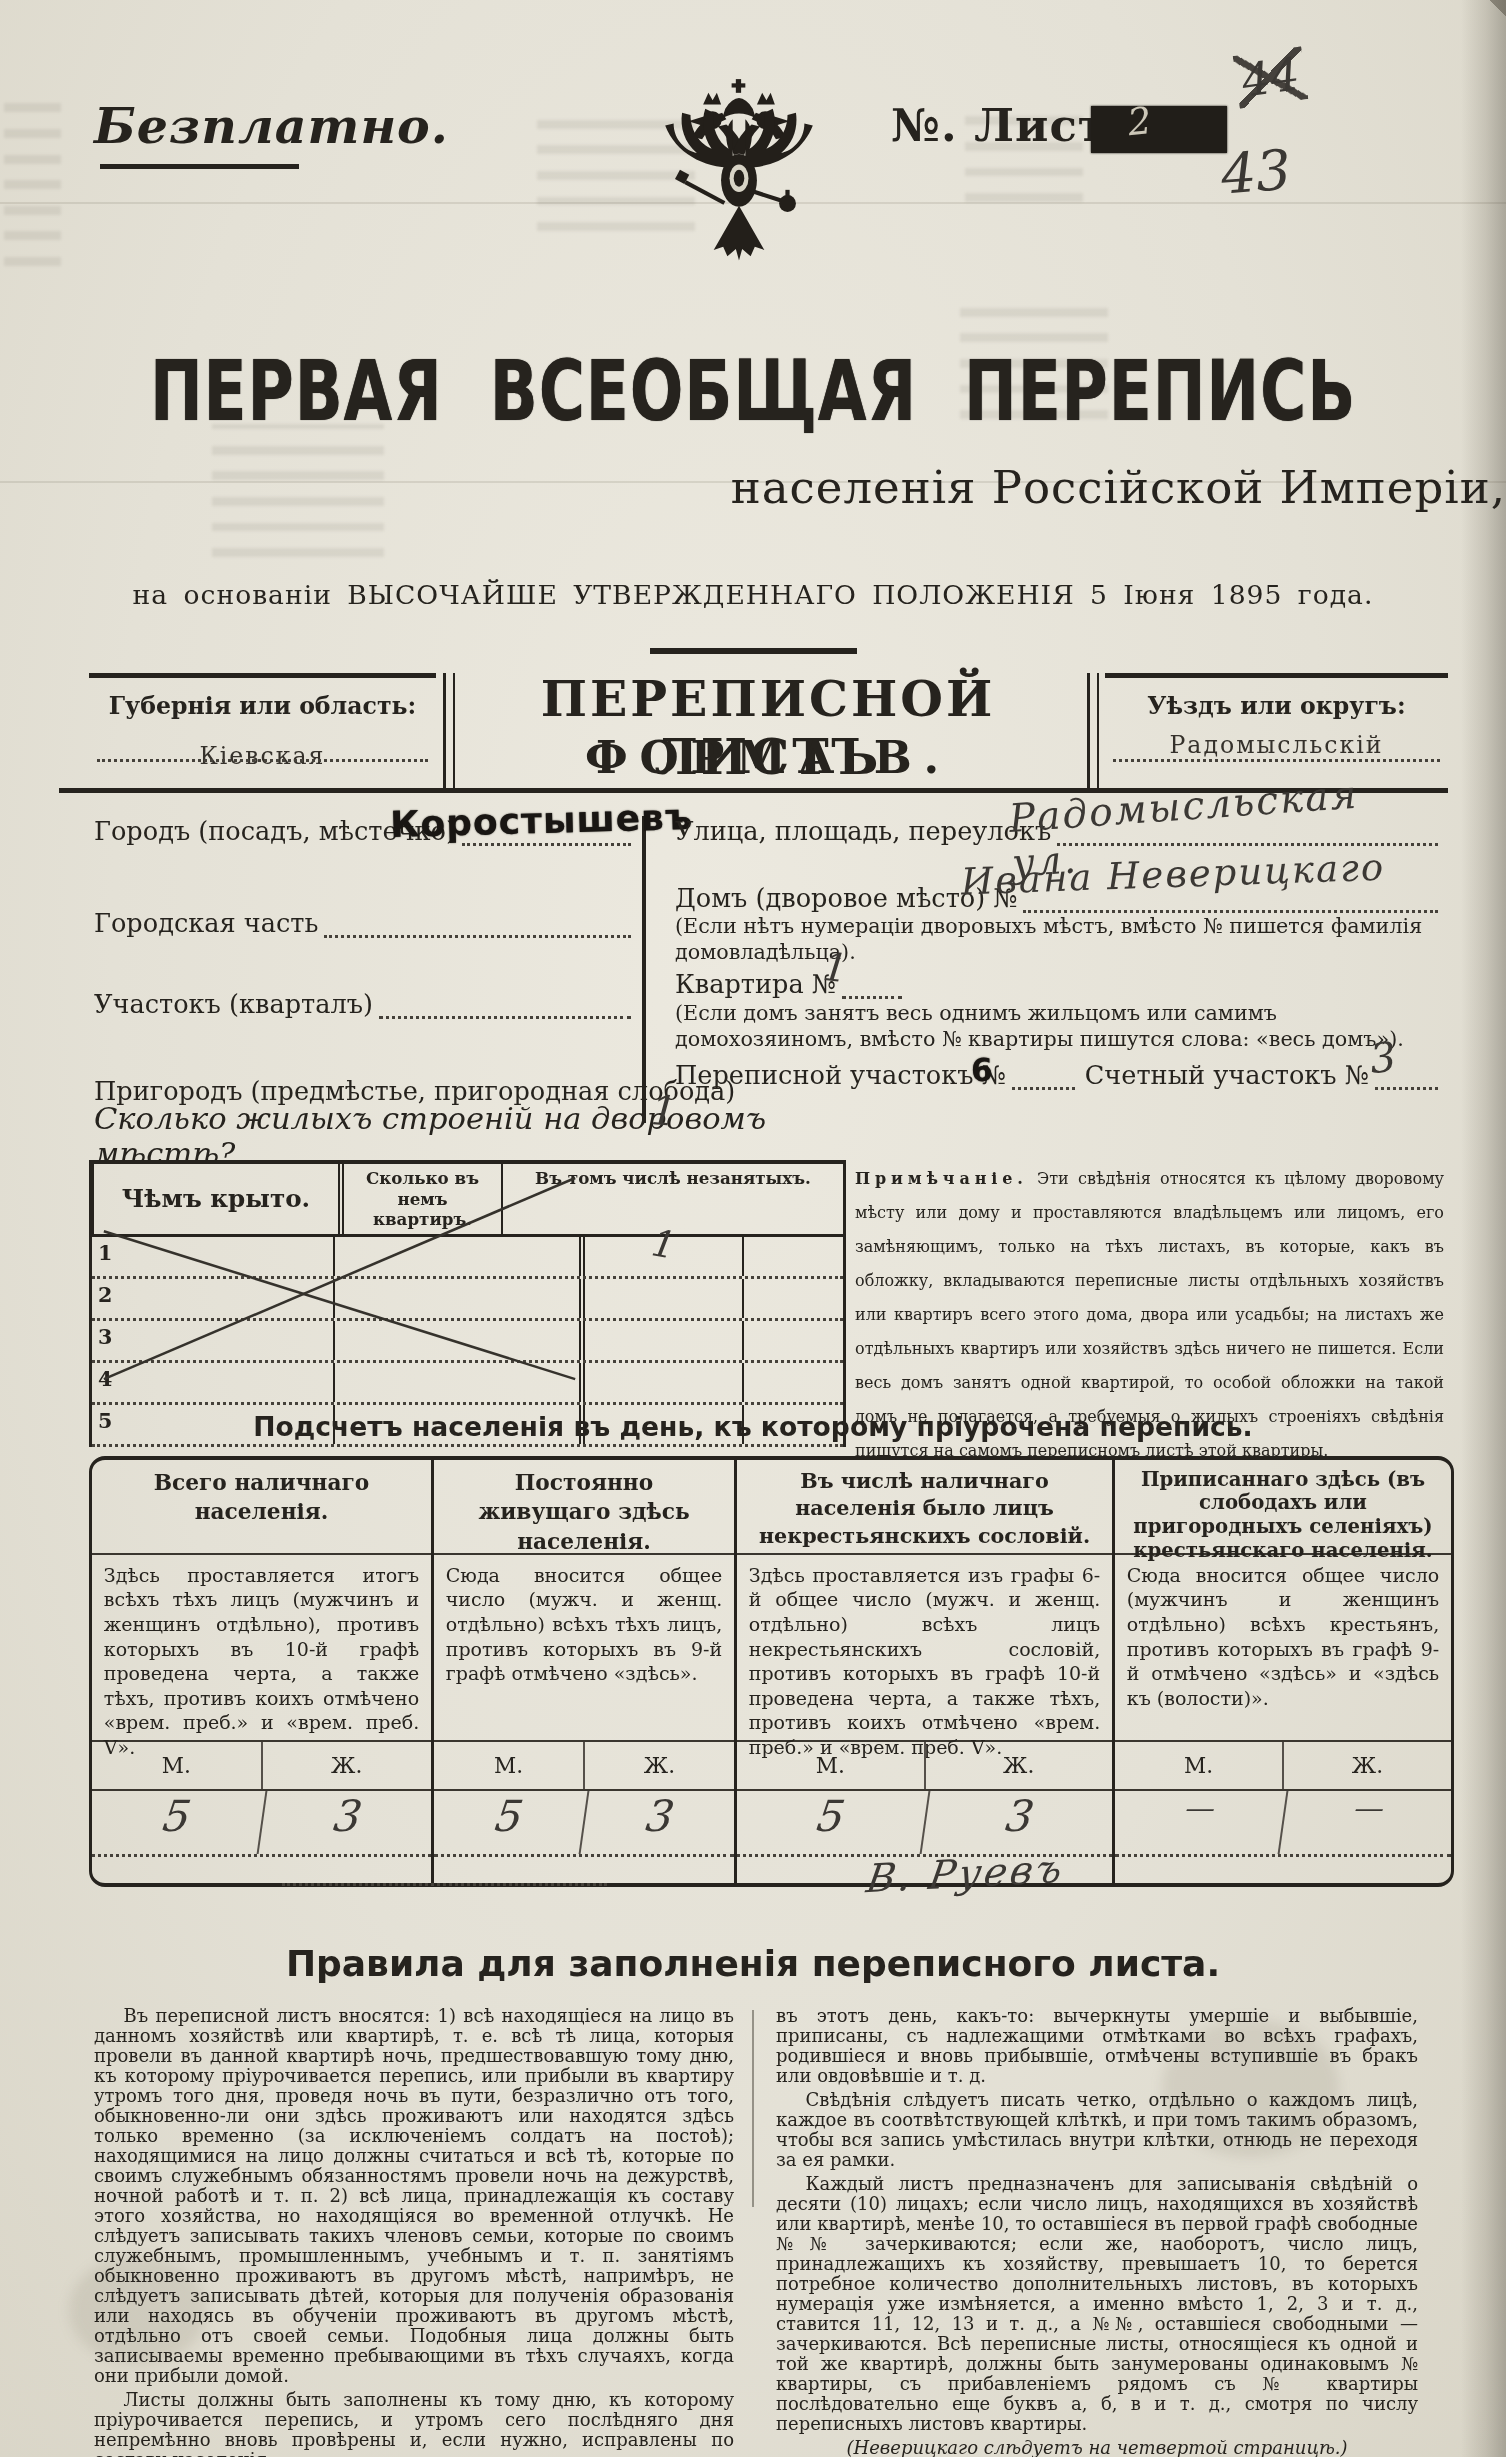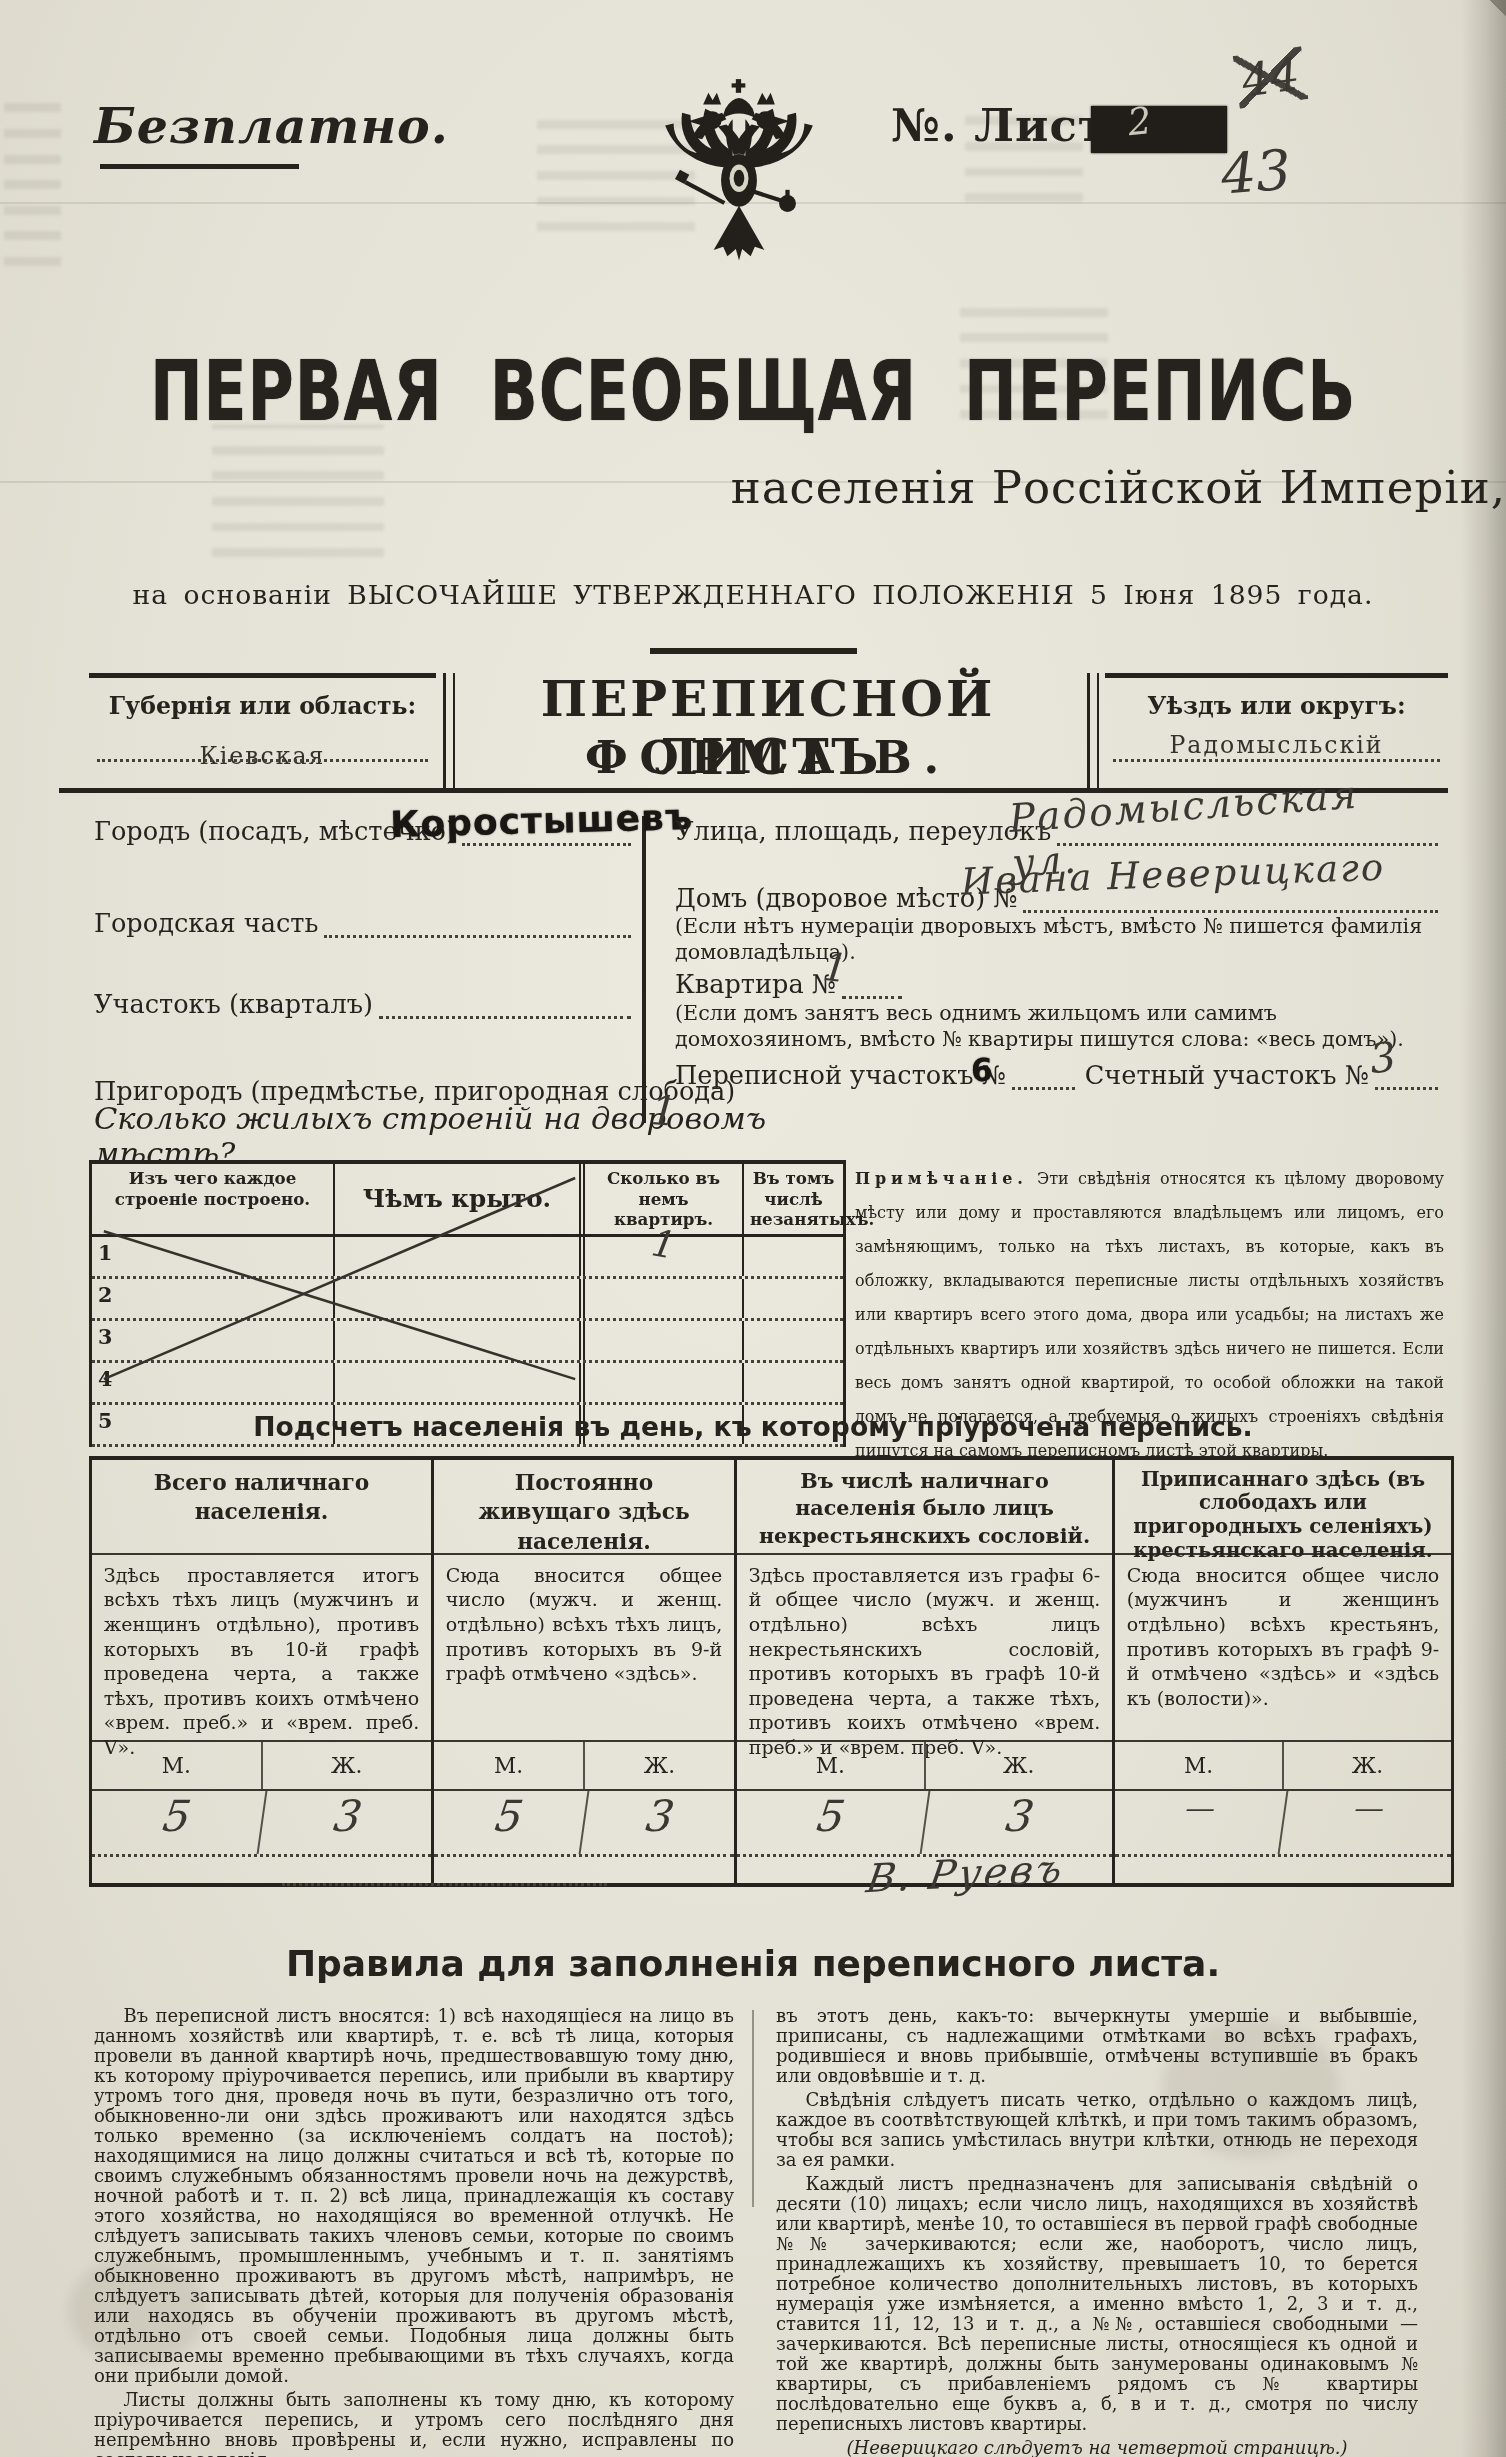--- a/index.html
+++ b/index.html
@@ -215,21 +215,20 @@
   </div>
 
   <div class="abs quest" style="left:94px;top:1101px;width:709px;">
     <span>Сколько жилыхъ строеній на дворовомъ мѣстѣ?</span>
     <span class="leader"></span>
     <span class="abs hw" style="left:557px;top:-13.8px;font-size:41px;transform:rotate(4deg);">1</span>
   </div>
 
   <div class="abs btable" style="left:89px;top:1160px;width:751px;">
     <div class="brow bhead">
-      <div class="bc bc1">Изъ чего каждое строеніе построено.</div>
       <div class="bc bc2">Чѣмъ крыто.</div>
       <div class="bc bc3">Сколько въ немъ квартиръ.</div>
       <div class="bc bc4">Въ томъ числѣ незанятыхъ.</div>
     </div>
     <div class="brow" style="height:39px;">
       <div class="bc bc1 num">1</div>
       <div class="bc bc2"></div>
       <div class="bc bc3"></div>
       <div class="bc bc4"></div>
     </div>
@@ -265,21 +264,21 @@
   </svg>
   <div class="abs hw" style="left:652px;top:1223px;font-size:37px;transform:rotate(10deg);">1</div>
 
   <div class="abs note" style="left:855px;top:1162px;width:589px;">
     <span class="nt">Примѣчаніе.</span>
     <span>Эти свѣдѣнія относятся къ цѣлому дворовому мѣсту или дому и проставляются владѣльцемъ или лицомъ, его замѣняющимъ, только на тѣхъ листахъ, въ которые, какъ въ обложку, вкладываются переписные листы отдѣльныхъ хозяйствъ или квартиръ всего этого дома, двора или усадьбы; на листахъ же отдѣльныхъ квартиръ или хозяйствъ здѣсь ничего не пишется. Если весь домъ занятъ одной квартирой, то особой обложки на такой домъ не полагается, а требуемыя о жилыхъ строеніяхъ свѣдѣнія пишутся на самомъ переписномъ листѣ этой квартиры.</span>
   </div>
 
   <div class="abs count-title" style="left:0;top:1411px;">Подсчетъ населенія въ день, къ которому пріурочена перепись.</div>
 
-  <div class="abs ptable" style="left:89px;top:1456px;width:1359px;">
+  <div class="abs ptable" style="left:89px;top:1456px;width:1359px;border-radius:16px;">
     <div class="pgroup" style="width:339px;">
       <div class="pgh">Всего наличнаго населенія.</div>
       <div class="pgd">Здѣсь проставляется итогъ всѣхъ тѣхъ лицъ (мужчинъ и женщинъ отдѣльно), противъ которыхъ въ 10-й графѣ проведена черта, а также тѣхъ, противъ коихъ отмѣчено «врем. преб.» и «врем. преб. V».</div>
       <div class="pmj">
         <div>М.</div>
         <div>Ж.</div>
       </div>
       <div class="pval">
         <div>5</div>
         <div>3</div>

